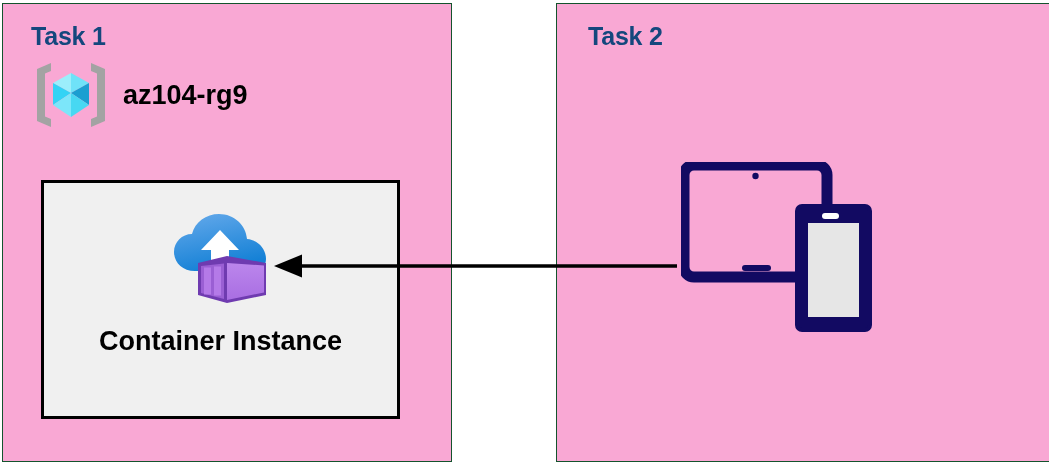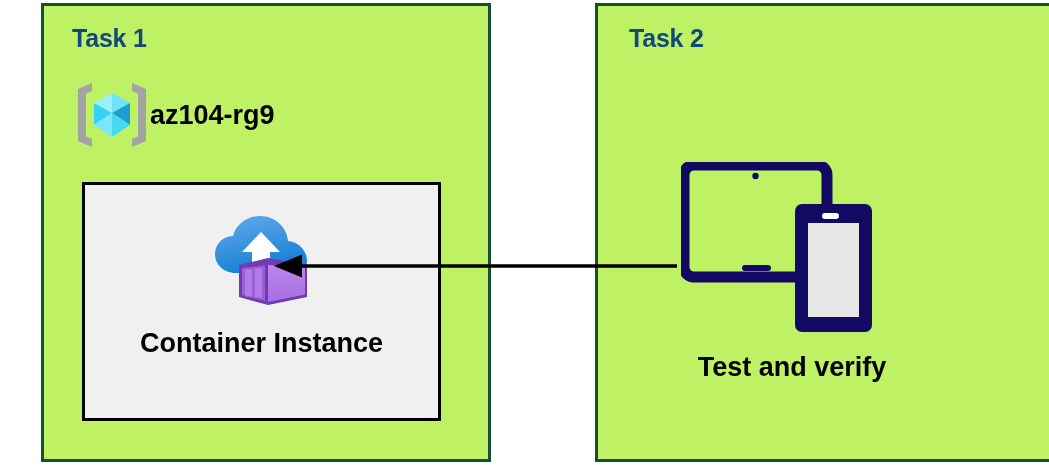--- a/index.html
+++ b/index.html
@@ -15,45 +15,45 @@
     width: 1049px;
     height: 465px;
     background: #ffffff;
     overflow: hidden;
   }
 
   
   .panel {
     position: absolute;
     box-sizing: border-box;
-    background: #bef264;
-    border: 3px solid #14532d;
-    margin-left: 39px;
+    background: #f9a8d4;
+    border: 1px solid #14532d;
   }
   #panel-task1 { left: 2px;   top: 3px; width: 450px; height: 459px; }
   #panel-task2 { left: 556px; top: 3px; width: 552px; height: 459px; }
 
   .panel-title {
     position: absolute;
     font-size: 25px;
     font-weight: bold;
     color: #14477d;
     letter-spacing: -0.2px;
     white-space: nowrap;
   }
   #title-task1 { left: 28px; top: 18px; }
   #title-task2 { left: 31px; top: 18px; }
 
   
   #rg-row {
     position: absolute;
     left: 30px;
-    top: 73px;
+    top: 55px;
     display: flex;
     align-items: center;
+    gap: 14px;
   }
   #rg-icon { width: 76px; height: 72px; display: block; }
   #rg-label {
     font-size: 27px;
     font-weight: bold;
     color: #000000;
     white-space: nowrap;
   }
 
   
@@ -192,20 +192,19 @@
 
     <rect x="61" y="103" width="29" height="6" rx="3" fill="#120a62"></rect>
 
     <rect x="116" y="44" width="73" height="124" rx="5" ry="5" fill="#120a62" stroke="#120a62" stroke-width="4"></rect>
 
     <rect x="127" y="61" width="51" height="94" fill="#e6e6e6"></rect>
 
     <rect x="141" y="51" width="17" height="6" rx="3" fill="#ffffff"></rect>
   </svg>
 
-  <div id="devices-label">Test and verify</div>
 
   <svg id="flow-arrow" viewBox="0 0 405 28">
     <line x1="26" y1="14" x2="405" y2="14" stroke="#000000" stroke-width="3.4"></line>
     <path d="M2 14 L30 2.5 L30 25.5 Z" fill="#000000"></path>
   </svg>
 
 </div>
 
 </body></html>

